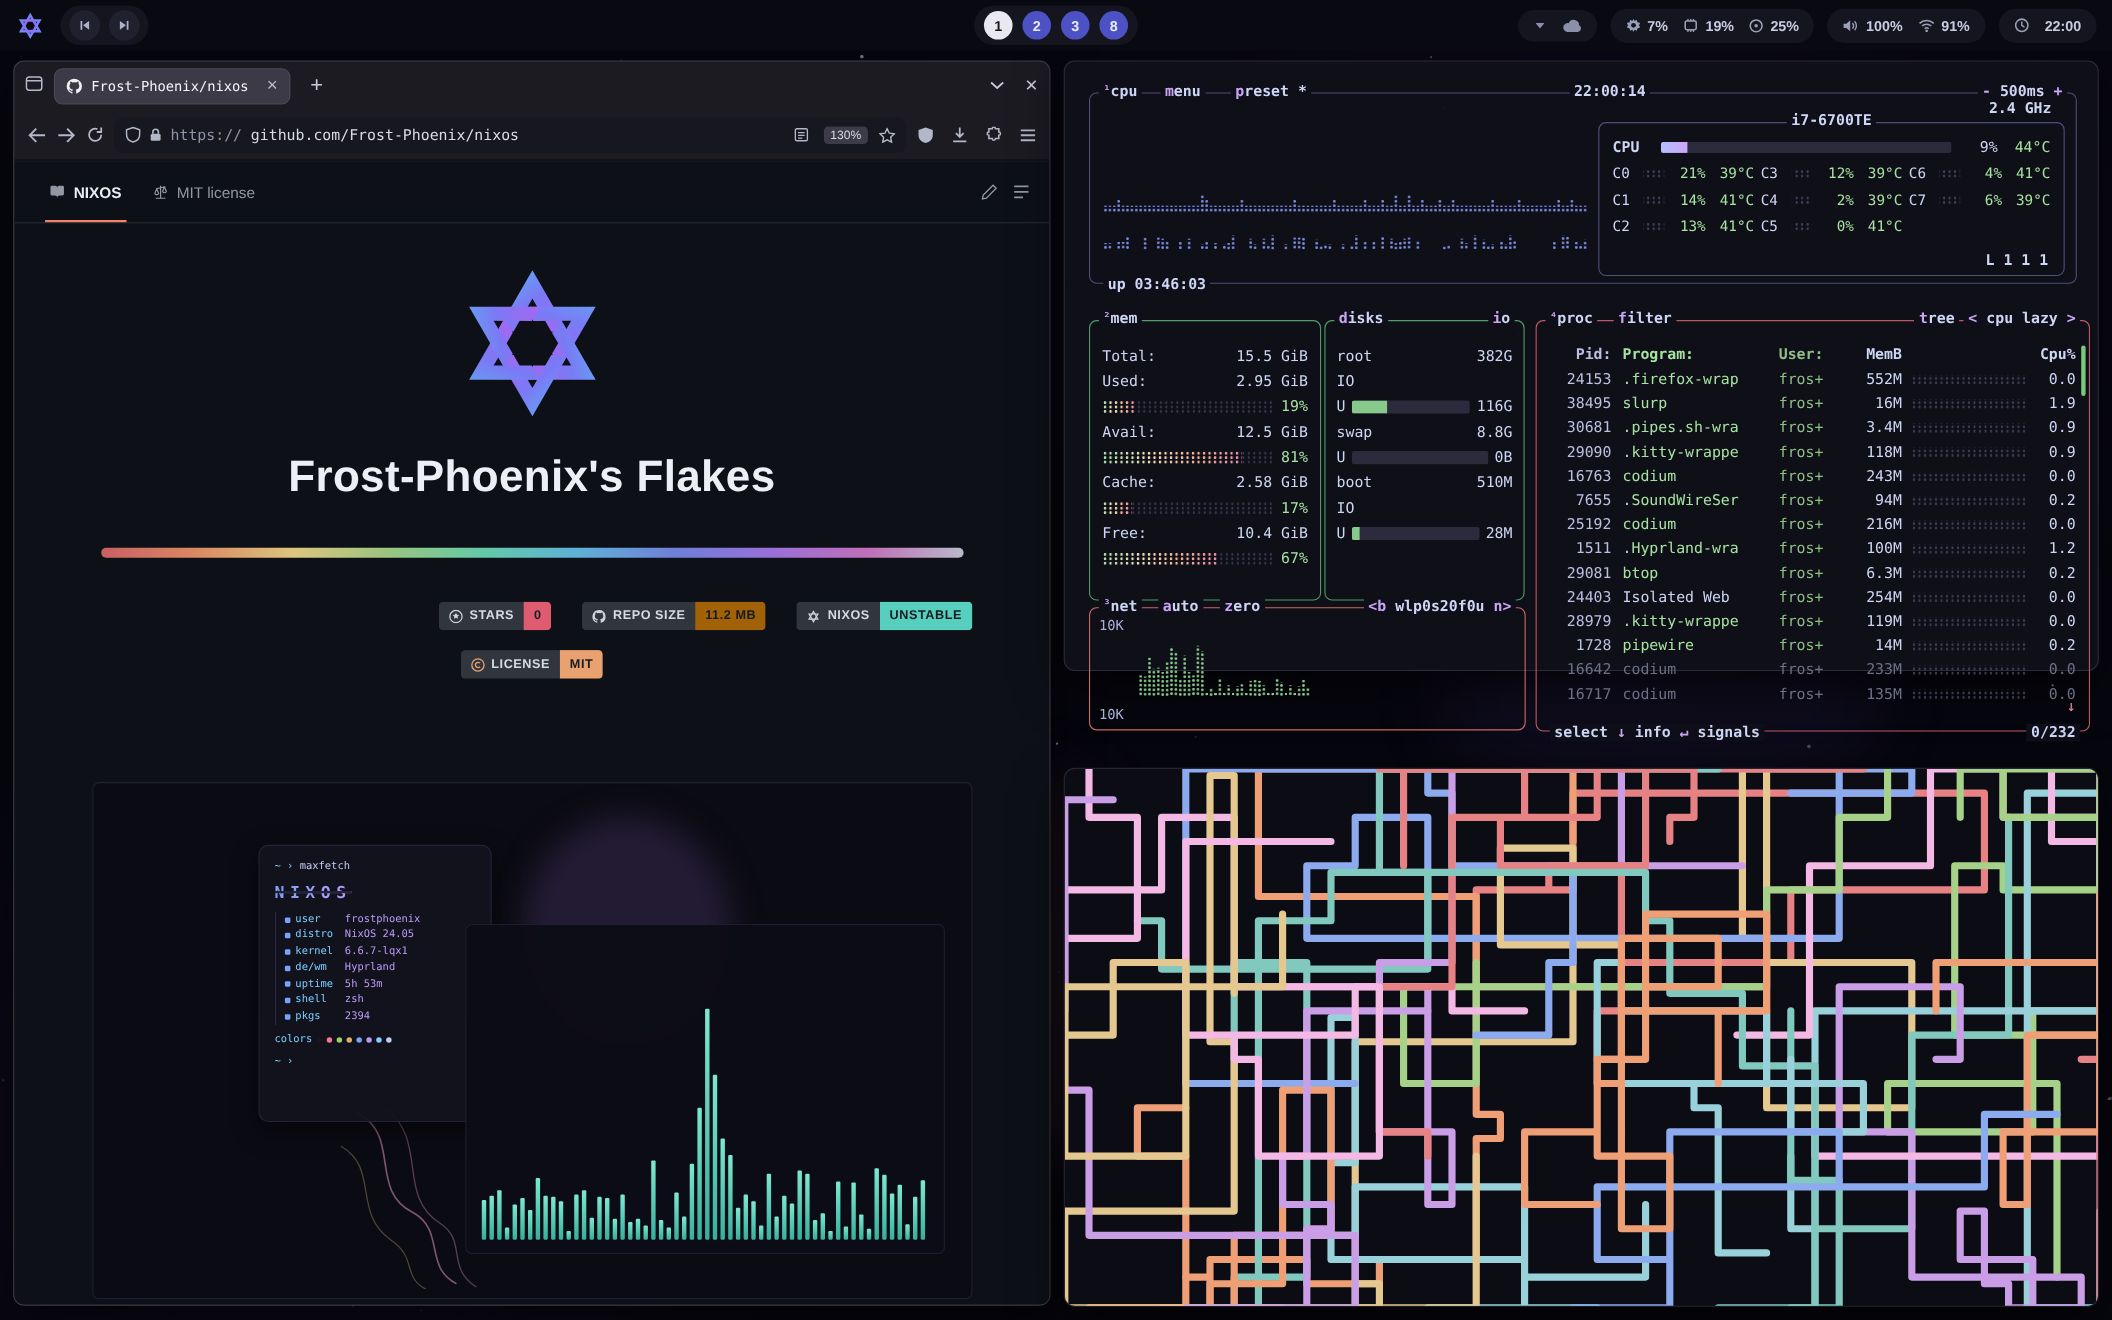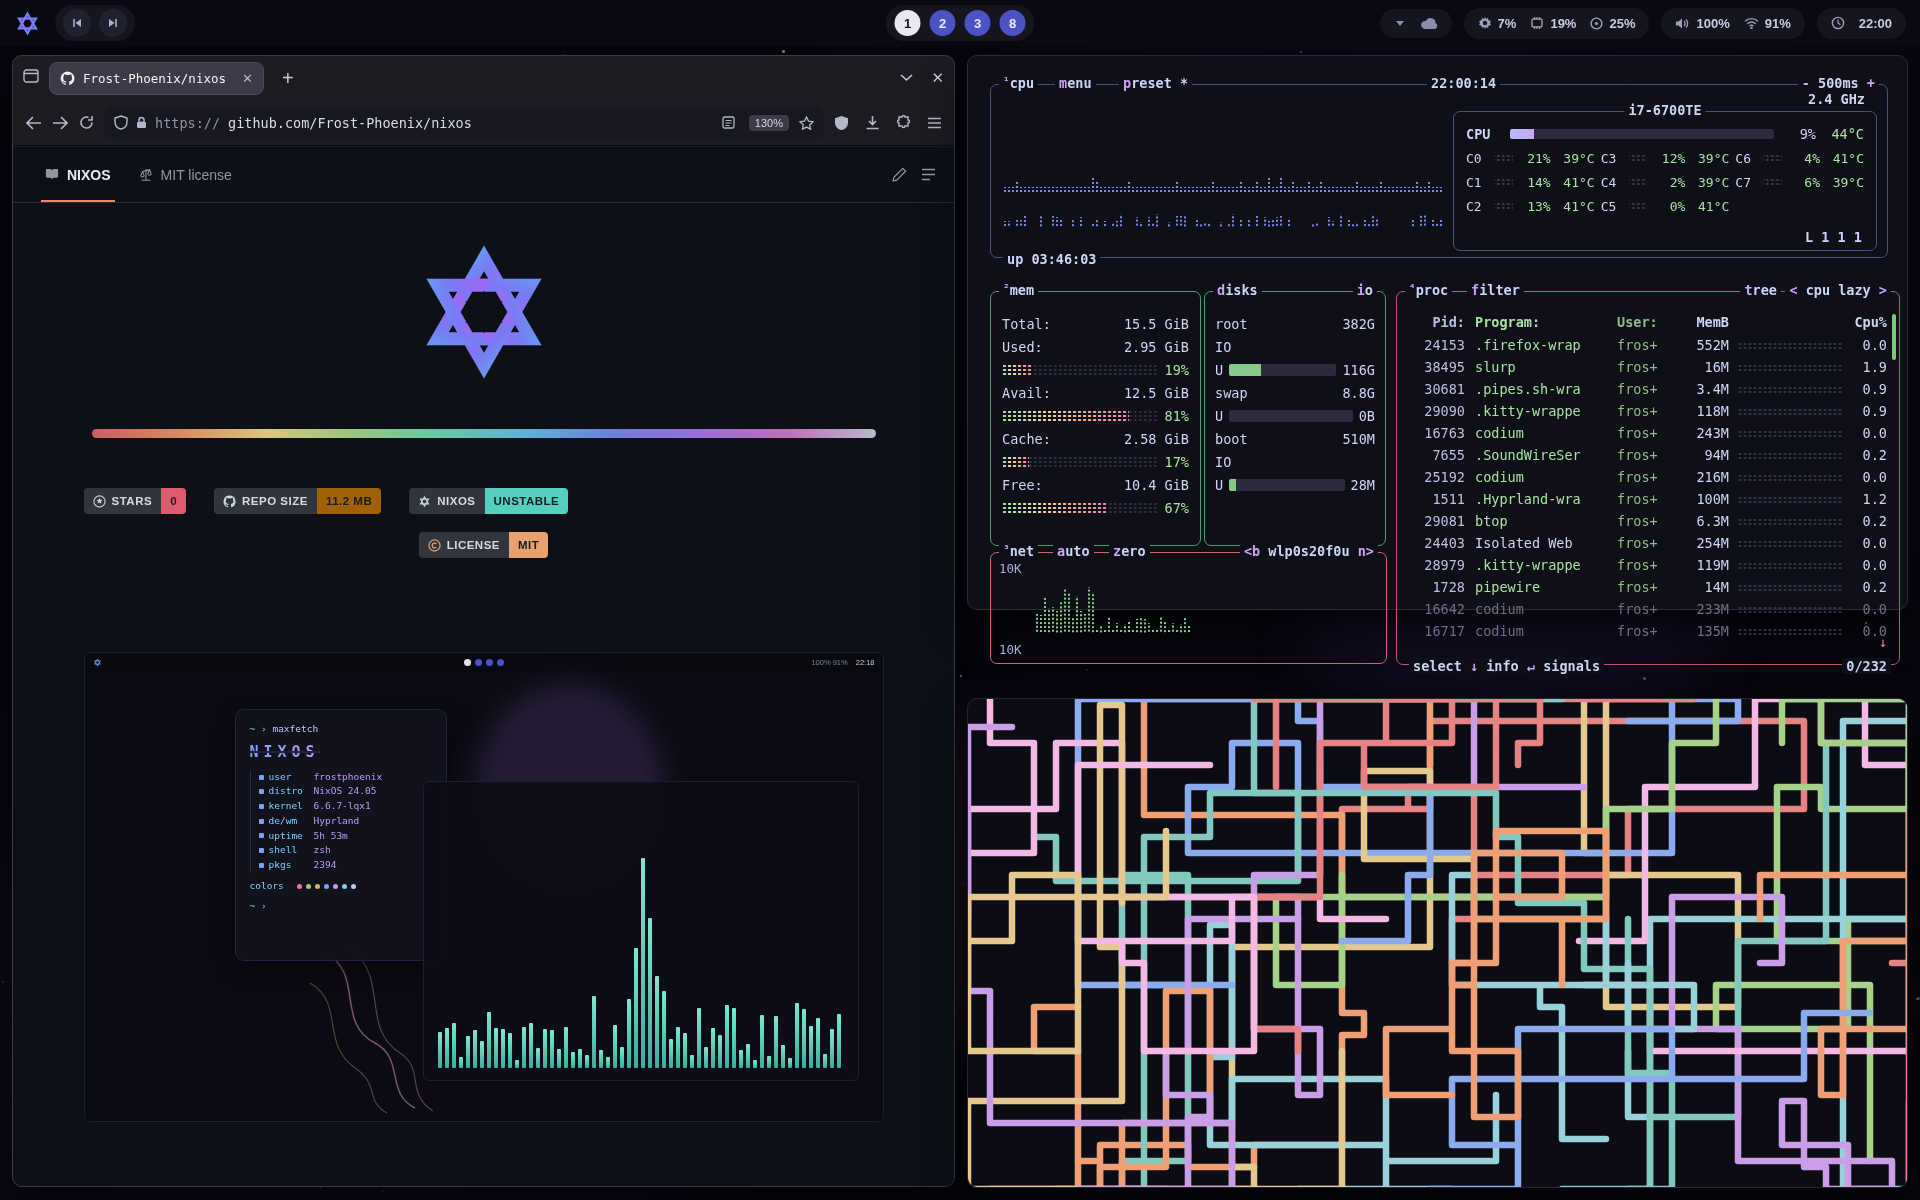--- a/index.html
+++ b/index.html
@@ -56,21 +56,21 @@
   
   .gh-docbar{height:56px;display:flex;align-items:center;padding:0 18px;border-bottom:1px solid var(--ghb)}
   .gh-doctab{display:flex;align-items:center;gap:8px;padding:0 14px;height:100%;font-size:14px;color:var(--ghd);cursor:pointer;position:relative}
   .gh-doctab.active{color:var(--ght);font-weight:600}
   .gh-doctab.active::after{content:"";position:absolute;left:10px;right:10px;bottom:0;height:2px;background:var(--gha)}
   .gh-docacts{margin-left:auto;display:flex;align-items:center;gap:14px;color:var(--ghd)}
   .gh-main{width:800px;margin:0 auto;text-align:center;padding-top:34px}
   .gh-logo{width:150px;height:150px;margin:0 auto;display:block}
   .gh-h1{margin-top:24px;font-size:40px;font-weight:700;color:#eceff6;letter-spacing:.3px}
   .rainbow{width:784px;height:9px;border-radius:5px;margin:42px auto 0;background:linear-gradient(90deg,#c95f63,#d98a62,#dcc57f,#9ac57f,#63c9a8,#5fb0d8,#6f7fd8,#9a6fd8,#c06fb8,#b9b9cb)}
-  .shield-row{margin-top:50px;display:flex;justify-content:flex-start;gap:28px}
+  .shield-row{margin-top:40px;display:flex;justify-content:flex-end;gap:28px}
   .shield{display:flex;height:26px;border-radius:4px;overflow:hidden;font-size:11.5px;font-weight:700;letter-spacing:.5px;cursor:pointer}
   .sh-l{background:#31363e;color:#d5dbe1;display:flex;align-items:center;gap:6px;padding:0 9px}
   .sh-r{display:flex;align-items:center;padding:0 9px;color:#171b22}
   .lic-row{margin-top:18px;display:flex;justify-content:center}
   .gh-shot{width:800px;height:470px;margin:94px auto 0;background:#0b0b13;border:1px solid #20202e;border-radius:6px;position:relative;overflow:hidden;cursor:pointer}
 
   
   .ms-bar{height:19px;background:#090910;display:flex;align-items:center;padding:0 8px;position:relative}
   .ms-dots{position:absolute;left:50%;transform:translateX(-50%);display:flex;gap:4px}
   .ms-dots i{width:7px;height:7px;border-radius:50%;background:#4c52c4;display:block}
@@ -499,20 +499,21 @@
           <svg width="15" height="13" viewBox="0 0 15 13">
               <path d="M1 1.5h13M1 6.5h13M1 11.5h8" stroke="#9198a1" stroke-width="1.6"></path>
             </svg>
         </div>
       </div>
 
       <div class="gh-main">
         <svg class="gh-logo" viewBox="-70 -70 140 140" fill="url(#nixg)">
             <use href="#nixsym"></use>
           </svg>
+        <div class="gh-h1">Frost-Phoenix's Flakes</div>
         <div class="rainbow"></div>
 
         <div class="shield-row">
           <a class="shield">
             <span class="sh-l">
               <svg width="13" height="13" viewBox="0 0 14 14">
                   <circle cx="7" cy="7" r="6" fill="none" stroke="#cfd5dc" stroke-width="1.2"></circle>
                   <path d="M7 3.2l1 2 2.2.3-1.6 1.5.4 2.2L7 8.2 5 9.2l.4-2.2L3.8 5.5 6 5.2z" fill="#cfd5dc"></path>
                 </svg>
               <span>STARS</span>
@@ -545,35 +546,20 @@
                   <circle cx="7" cy="7" r="6" fill="none" stroke="#e8a16f" stroke-width="1.3"></circle>
                   <path d="M9 5.2a2.6 2.6 0 1 0 0 3.6" stroke="#e8a16f" stroke-width="1.3" fill="none"></path>
                 </svg>
               <span>LICENSE</span>
             </span>
             <span class="sh-r" style="background: rgb(232, 161, 111);">MIT</span>
           </a>
         </div>
 
         <div class="gh-shot">
-          <div class="ms-bar">
-            <svg width="9" height="9" viewBox="-70 -70 140 140" fill="#6f9df5">
-                <use href="#nixsym"></use>
-              </svg>
-            <span class="ms-dots">
-                <i></i>
-                <i></i>
-                <i></i>
-                <i></i>
-              </span>
-            <span class="ms-right">
-              <span>100%  91%</span>
-              <span class="ms-clock">22:18</span>
-            </span>
-          </div>
           <div class="blob" style="left:390px;top:30px;width:190px;height:210px;background:rgba(44,34,64,.75);filter:blur(14px)"></div>
           <svg class="jelly-arcs" style="left:220px;top:290px" width="150" height="170">
             <path d="M20 10 C60 30 30 80 70 100 C100 116 80 150 110 165" stroke="rgba(235,160,190,.5)" stroke-width="1.5" fill="none"></path>
             <path d="M45 5 C85 35 55 85 95 110 C120 126 100 150 128 168" stroke="rgba(235,160,190,.35)" stroke-width="1.2" fill="none"></path>
             <path d="M5 40 C40 60 15 100 50 125 C75 142 60 158 82 170" stroke="rgba(230,200,140,.3)" stroke-width="1.2" fill="none"></path>
           </svg>
 
           <div class="fetch">
             <div class="fl"><span class="p1">~ ›</span> <span class="p3">maxfetch</span></div>
             <span class="ascii">NIXOS</span>

